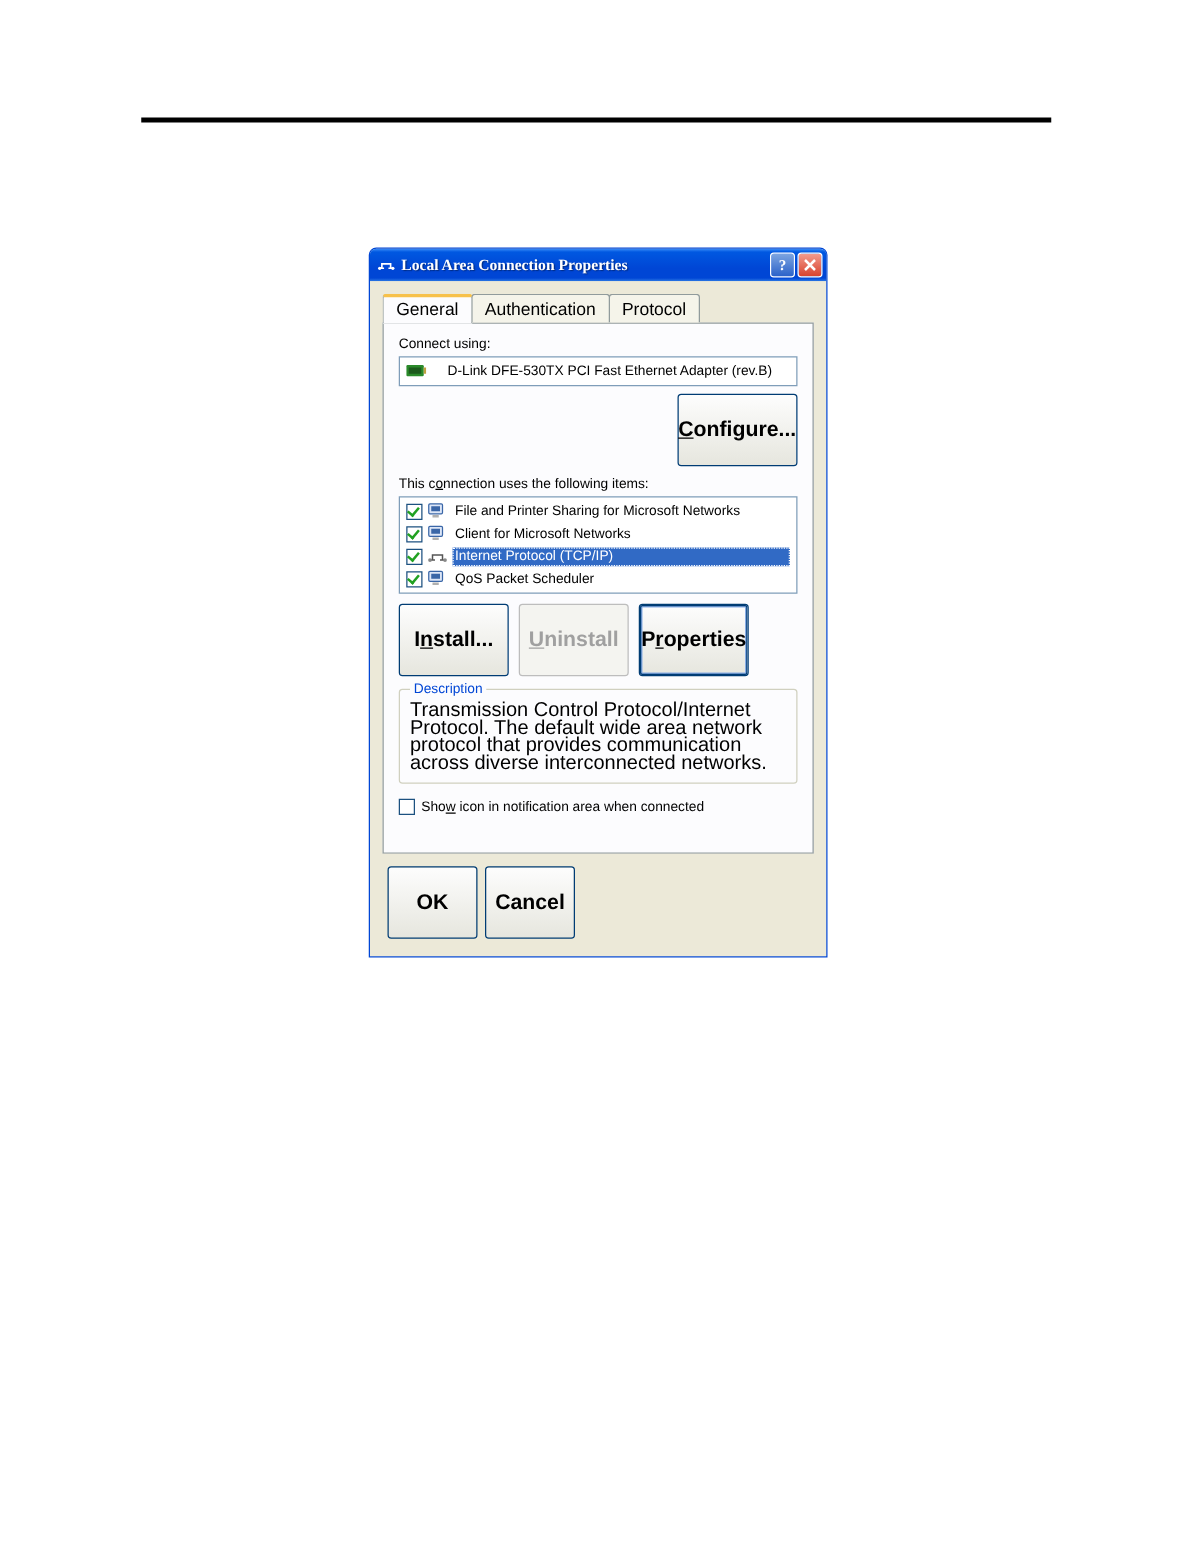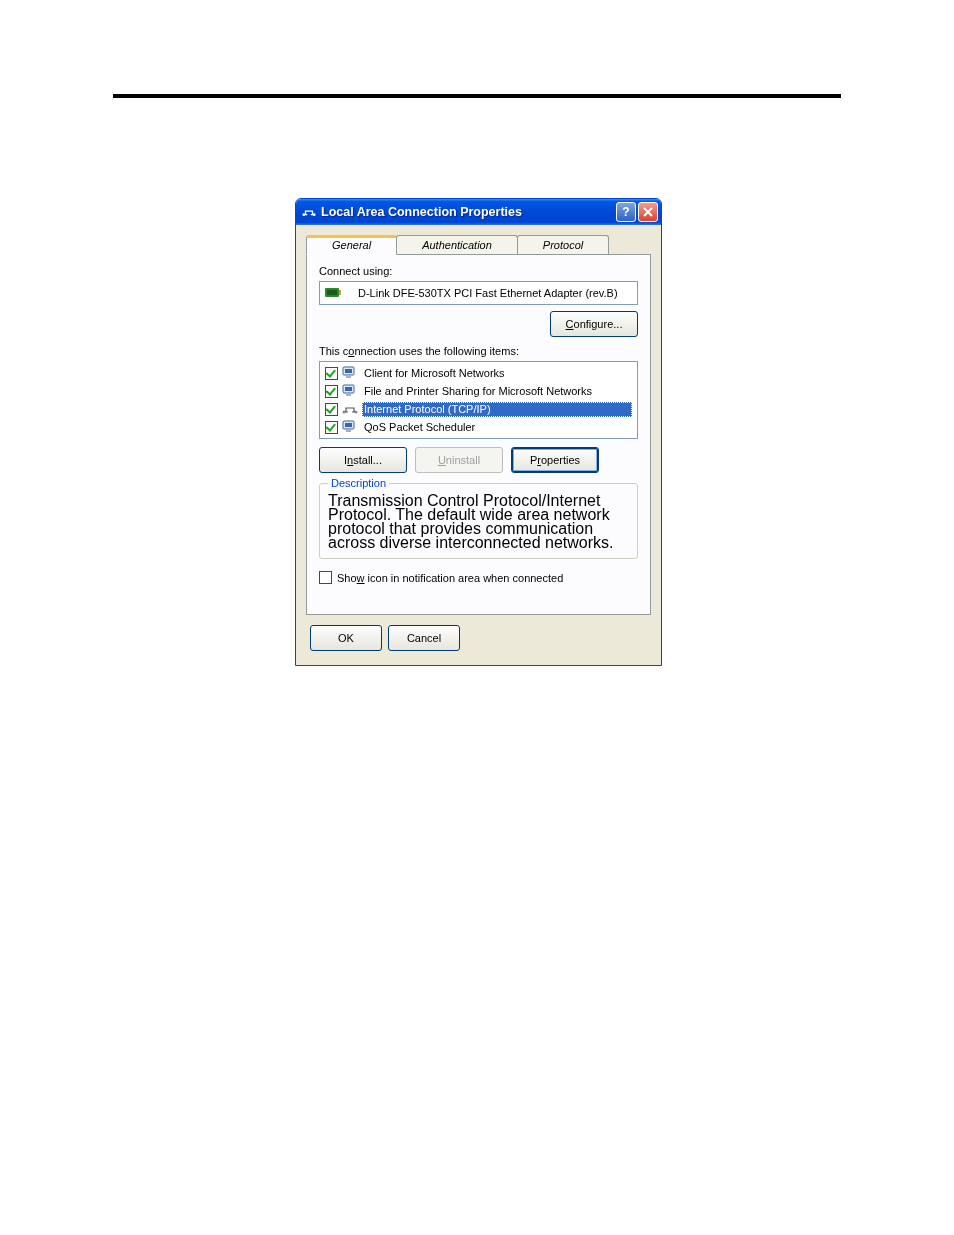--- a/index.html
+++ b/index.html
@@ -35,20 +35,21 @@
   }
   .titlebar {
     height: 26px;
     background: linear-gradient(to bottom, #3a8cf7 0%, #0058e1 10%, #0046d5 60%, #0046d5 90%, #2b78e4 100%);
     display: flex;
     align-items: center;
     padding: 0 3px 0 5px;
     color: #fff;
     font-weight: bold;
     font-size: 12.5px;
+    font-family: Liberation Serif, serif;
   }
   .titlebar .app-icon {
     width: 16px; height: 16px;
     margin-right: 4px;
     display: inline-flex; align-items:center; justify-content:center;
     font-size: 12px;
     color: #fff;
   }
   .titlebar .title-text { flex: 1; text-shadow: 1px 1px 1px rgba(0,0,0,0.4);}
   .win-btns { display: flex; gap: 2px; }
@@ -68,26 +69,25 @@
     padding: 8px 10px 10px 10px;
   }
   .tabs {
     display: flex;
     margin-top: 2px;
   }
   .tab {
     border: 1px solid #919b9c;
     border-bottom: none;
     background: #f5f4ea;
-    padding: 3px 25px;
-    font-size: 11px;
+    padding: 3px 10px;
+    font-size: 14px;
     border-radius: 3px 3px 0 0;
     margin-right: -1px;
     position: relative;
-    font-style: italic;
   }
   .tab.active {
     background: #fcfcfe;
     border-top: 3px solid #f7c14a;
     padding-top: 1px;
     z-index: 2;
     border-bottom: 1px solid #fcfcfe;
     margin-bottom: -1px;
   }
   .tab-page {
@@ -105,26 +105,27 @@
     display:flex; align-items:center; gap:17px;
     margin-bottom: 6px;
   }
   .nic-icon {
     width:16px;height:16px;
     display:inline-flex;align-items:center;justify-content:center;
   }
   .btn {
     border: 1px solid #003c74;
     background: linear-gradient(#fdfdfd,#e6e6de);
-    padding: 6px 0;
+    padding: 18px 0;
     font-family: inherit;
-    font-size: 11px;
+    font-size: 17px;
     min-width: 88px;
     text-align:center;
     border-radius: 3px;
+    font-weight: bold;
   }
   .btn.disabled {
     color: #a0a0a0;
     border-color:#bdbdbd;
     background:#f4f4f0;
   }
   .row-right { display:flex; justify-content:flex-end; margin-bottom:8px;}
   .items-list {
     border: 1px solid #7f9db9;
     background:#fff;
@@ -245,32 +246,32 @@
 
         <div class="item">
               <span class="cb checked"></span>
               <span class="ic">
                 <svg width="16" height="14" viewBox="0 0 16 14">
                   <rect x="1" y="1" width="11" height="8" rx="1" fill="#dce6f7" stroke="#3a66a7"></rect>
                   <rect x="3" y="3" width="7" height="4" fill="#3a66a7"></rect>
                   <rect x="4" y="10" width="5" height="2" fill="#b0b0b0"></rect>
                 </svg>
               </span>
-              <span class="txt">Client for Microsoft Networks</span>
+              <span class="txt">File and Printer Sharing for Microsoft Networks</span>
             </div>
             <div class="item">
               <span class="cb checked"></span>
               <span class="ic">
                 <svg width="16" height="14" viewBox="0 0 16 14">
                   <rect x="1" y="1" width="11" height="8" rx="1" fill="#dce6f7" stroke="#3a66a7"></rect>
                   <rect x="3" y="3" width="7" height="4" fill="#3a66a7"></rect>
                   <rect x="4" y="10" width="5" height="2" fill="#b0b0b0"></rect>
                 </svg>
               </span>
-              <span class="txt">File and Printer Sharing for Microsoft Networks</span>
+              <span class="txt">Client for Microsoft Networks</span>
             </div>
             <div class="item selected">
               <span class="cb checked"></span>
               <span class="ic">
                 <svg width="16" height="14" viewBox="0 0 16 14">
                   <path d="M2 10 L6 10 M4 10 L4 6 L12 6 L12 10 M10 10 L14 10" stroke="#555" stroke-width="1.2" fill="none"></path>
                   <circle cx="2" cy="10" r="1.5" fill="#888"></circle>
                   <circle cx="14" cy="10" r="1.5" fill="#888"></circle>
                 </svg>
               </span>

